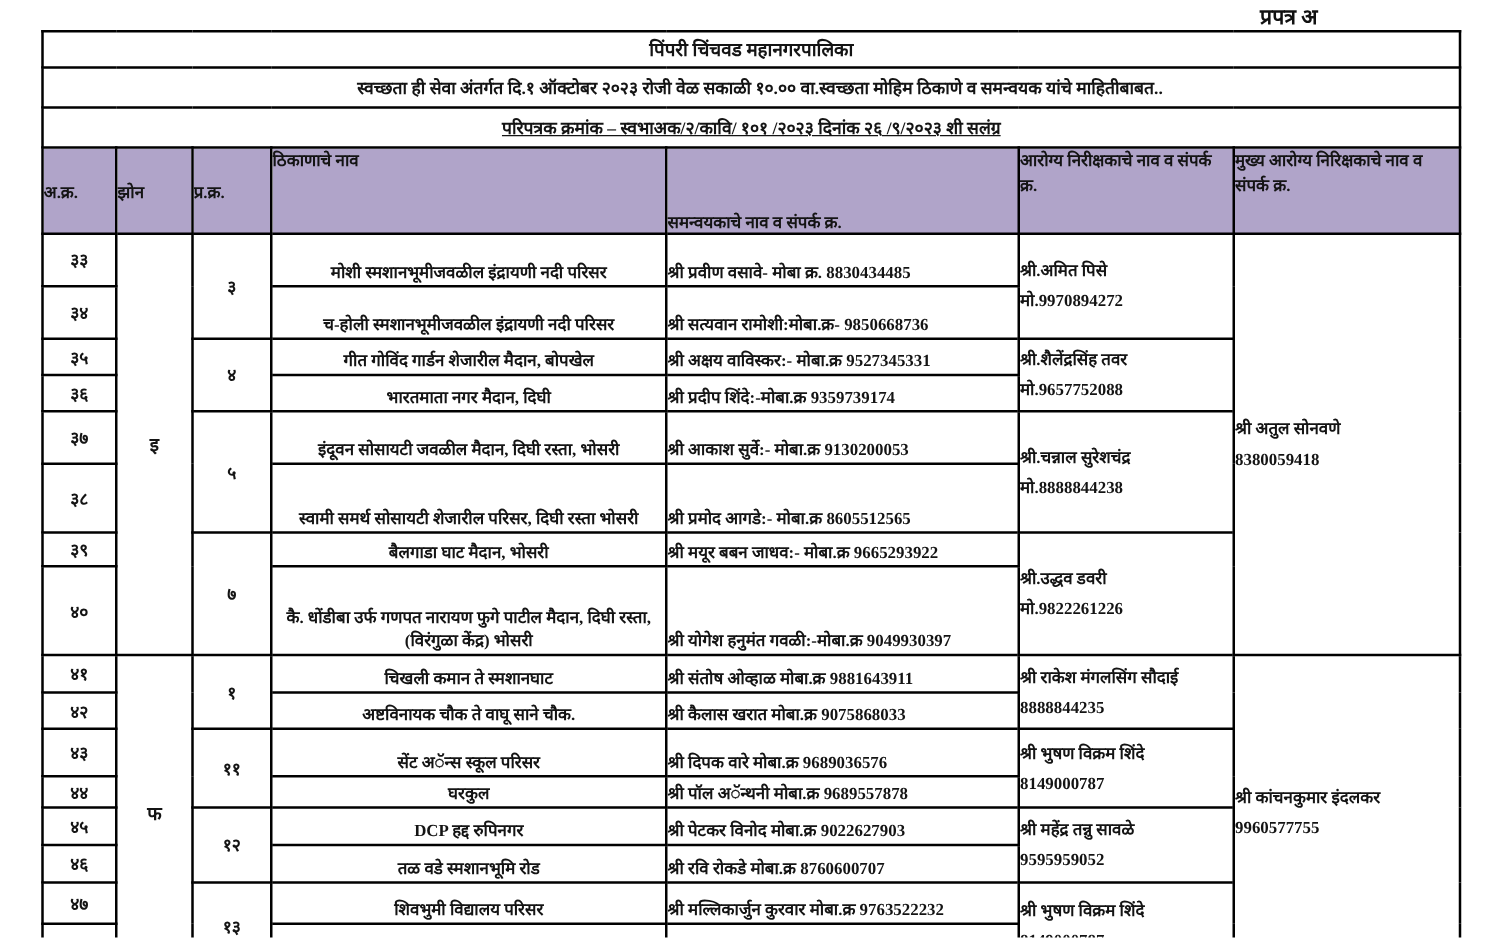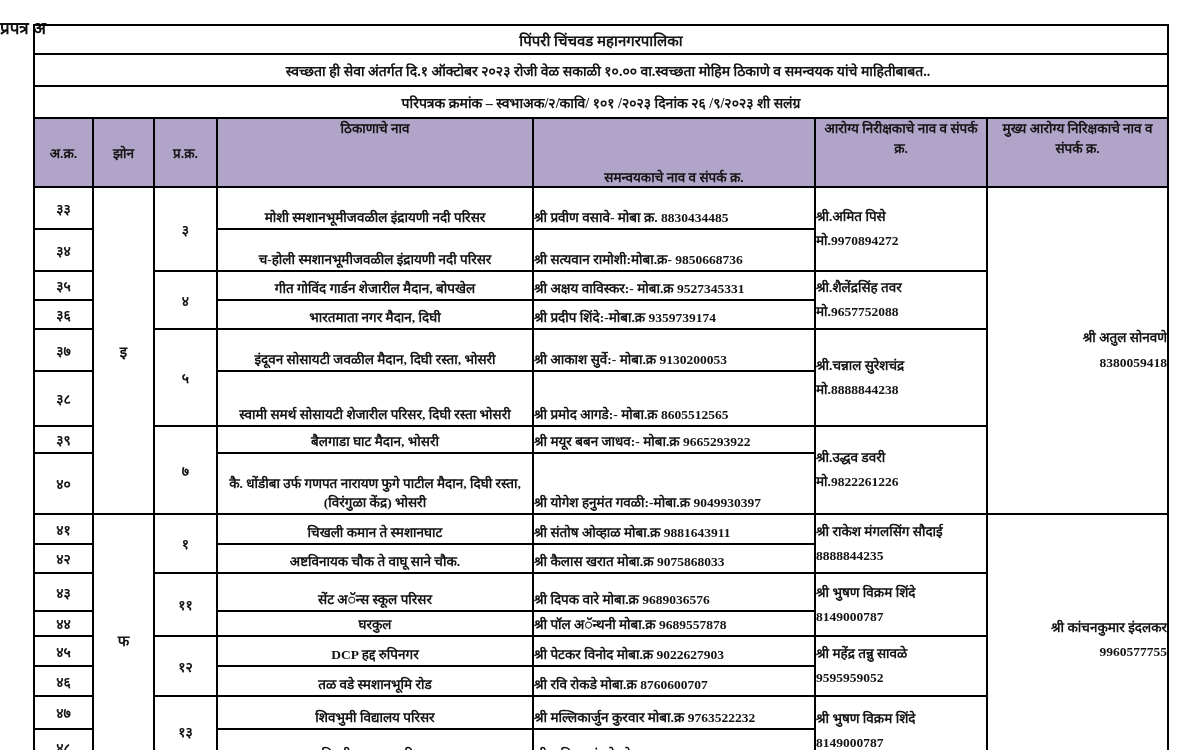--- a/index.html
+++ b/index.html
@@ -3,45 +3,45 @@
 <meta charset="utf-8">
 <style>
   html,body{margin:0;padding:0;}
   body{
     width:1200px;height:750px;overflow:hidden;background:#ffffff;
     font-family:"Liberation Serif","DejaVu Serif",serif;
     -webkit-font-smoothing:antialiased;
   }
   .page{position:relative;width:1200px;height:750px;background:#fff;}
   .form-title{
-    position:absolute;top:16px;left:0;width:1054px;text-align:left;
+    position:absolute;top:1px;left:0;width:1054px;text-align:right;
     font-size:17px;font-weight:bold;color:#111;
   }
   table.main{
     position:absolute;left:33px;top:24px;width:1134px;
     border-collapse:collapse;table-layout:fixed;
   }
   table.main td,table.main th{
     border:2px solid #000;padding:0;overflow:hidden;color:#141414;
     font-weight:bold;
   }
   tr.org-row td{font-size:15px;text-align:center;vertical-align:middle;margin-top:12px;}
   tr.subject-row td{font-size:14px;text-align:center;vertical-align:middle;padding-left:14px;}
-  tr.circular-row td{font-size:14px;text-align:center;vertical-align:middle;}
-  tr.header-row th{background:#b0a4c9;font-size:13.5px;text-align:center;}
+  tr.circular-row td{font-size:14px;text-align:center;vertical-align:middle;text-decoration:underline;}
+  tr.header-row th{background:#b0a4c9;font-size:13.5px;text-align:left;}
   th.c{text-align:center;vertical-align:middle;}
   th.top{vertical-align:top;padding:5px 4px 0 5px;line-height:1.5;}
   th.bottom{vertical-align:bottom;padding:0 4px 3px 5px;}
   td.sr{text-align:center;vertical-align:middle;font-size:14px;}
   td.zone{text-align:center;vertical-align:middle;font-size:15px;}
   td.pr{text-align:center;vertical-align:middle;font-size:14px;}
   td.place{text-align:center;vertical-align:bottom;padding:1px 4px 2px 6px;font-size:13.5px;line-height:1.45;}
   td.coord{text-align:left;vertical-align:bottom;padding:1px 2px 2px 6px;font-size:13.5px;line-height:1.45;}
   td.insp{text-align:left;vertical-align:middle;padding:2px 2px 2px 5px;font-size:13.5px;line-height:1.75;}
-  td.chief{text-align:right;vertical-align:middle;padding:2px 2px 2px 7px;font-size:13.5px;line-height:1.8;}
+  td.chief{text-align:left;vertical-align:middle;padding:2px 2px 2px 7px;font-size:13.5px;line-height:1.8;}
 </style>
 </head>
 <body>
 
 <div class="page">
   <div class="form-title">प्रपत्र अ</div>
 
   <table class="main">
     <colgroup>
       <col style="width:59px">
@@ -127,21 +127,21 @@
     <tr style="height:27px">
       <td class="sr">३९</td>
       <td class="pr" rowspan="2">७</td>
       <td class="place">बैलगाडा घाट मैदान, भोसरी</td>
       <td class="coord">श्री मयूर बबन जाधव:- मोबा.क्र 9665293922</td>
       <td class="insp" rowspan="2">
         <div>श्री.उद्धव डवरी</div>
         <div>मो.9822261226</div>
       </td>
     </tr>
-    <tr style="height:61px">
+    <tr style="height:71px">
       <td class="sr">४०</td>
       <td class="place">कै. धोंडीबा उर्फ गणपत नारायण फुगे पाटील मैदान, दिघी रस्ता,(विरंगुळा केंद्र) भोसरी</td>
       <td class="coord">श्री योगेश हनुमंत गवळी:-मोबा.क्र 9049930397</td>
     </tr>
 
     <tr style="height:30px">
       <td class="sr">४१</td>
       <td class="zone" rowspan="8">फ</td>
       <td class="pr" rowspan="2">१</td>
       <td class="place">चिखली कमान ते स्मशानघाट</td>

